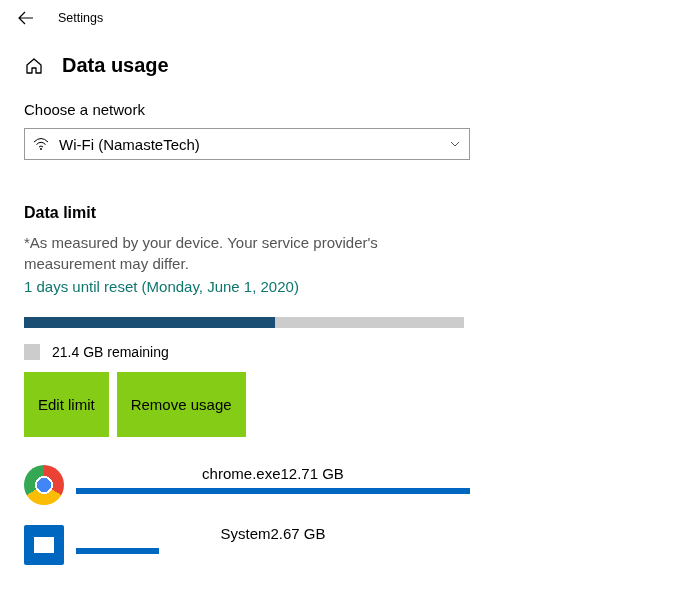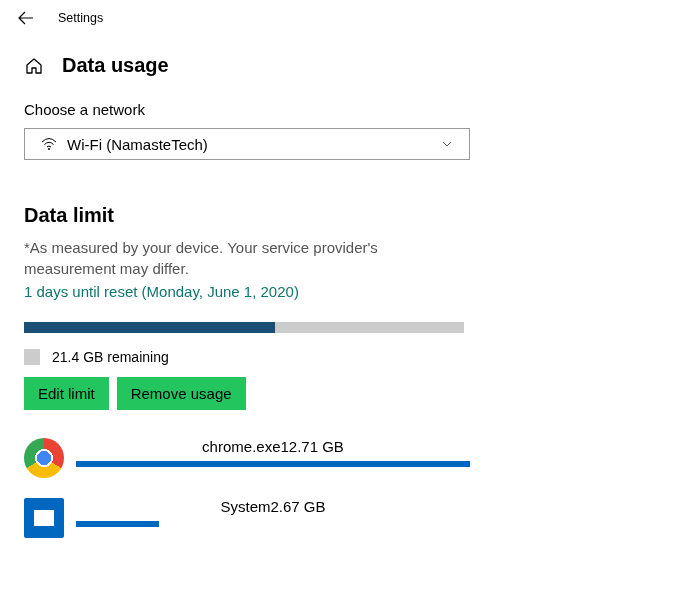--- a/index.html
+++ b/index.html
@@ -45,29 +45,29 @@
   .section-label {
     font-size: 15px;
     margin-bottom: 10px;
   }
   .dropdown {
     display: flex;
     align-items: center;
     border: 1px solid #999;
     height: 32px;
     width: 446px;
-    padding: 0 16px;
+    padding: 0 8px;
     gap: 10px;
     cursor: pointer;
   }
   .wifi-icon { width: 16px; height: 14px; flex-shrink:0;}
   .dropdown-text { flex: 1; font-size: 15px; }
   .chevron { width: 12px; height: 12px; flex-shrink:0;}
   h2 {
-    font-size: 20px;
+    font-size: 16px;
     font-weight: 600;
     margin-top: 44px;
     margin-bottom: 10px;
   }
   .note {
     font-size: 15px;
     color: #555;
     line-height: 1.4;
     max-width: 440px;
   }
@@ -100,23 +100,23 @@
     width: 16px; height: 16px;
   }
   .swatch.used { background: #1a4e73; }
   .swatch.remain { background: #ccc; }
   .button-row {
     display: flex;
     gap: 8px;
     margin-top: 10px;
   }
   .btn {
-    background: #22c55e;
+    background: #84cc16;
     border: none;
-    padding: 8px 14px;
+    padding: 24px 14px;
     font-size: 15px;
     font-family: inherit;
     cursor: pointer;
   }
   .app-list {
     margin-top: 28px;
     width: 446px;
   }
   .app-row {
     display: flex;

